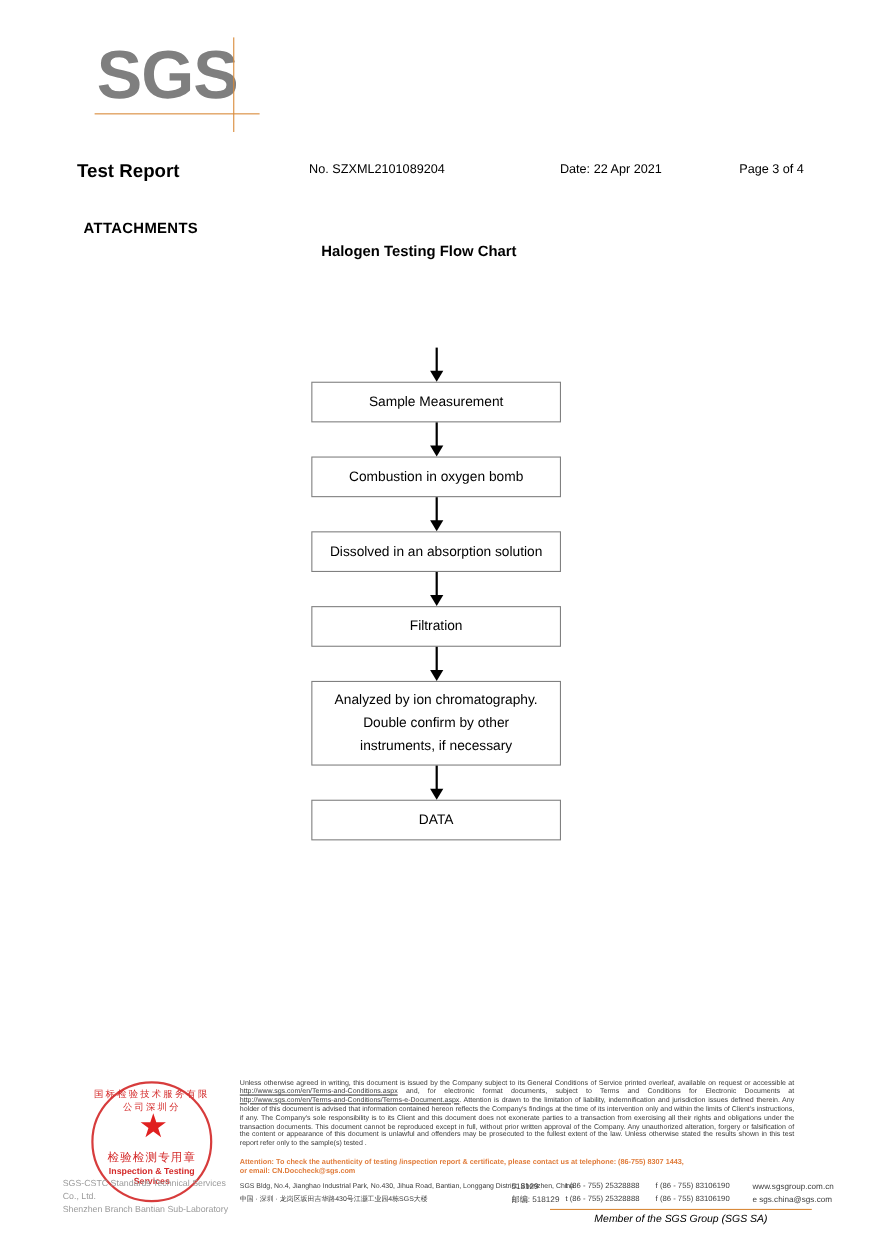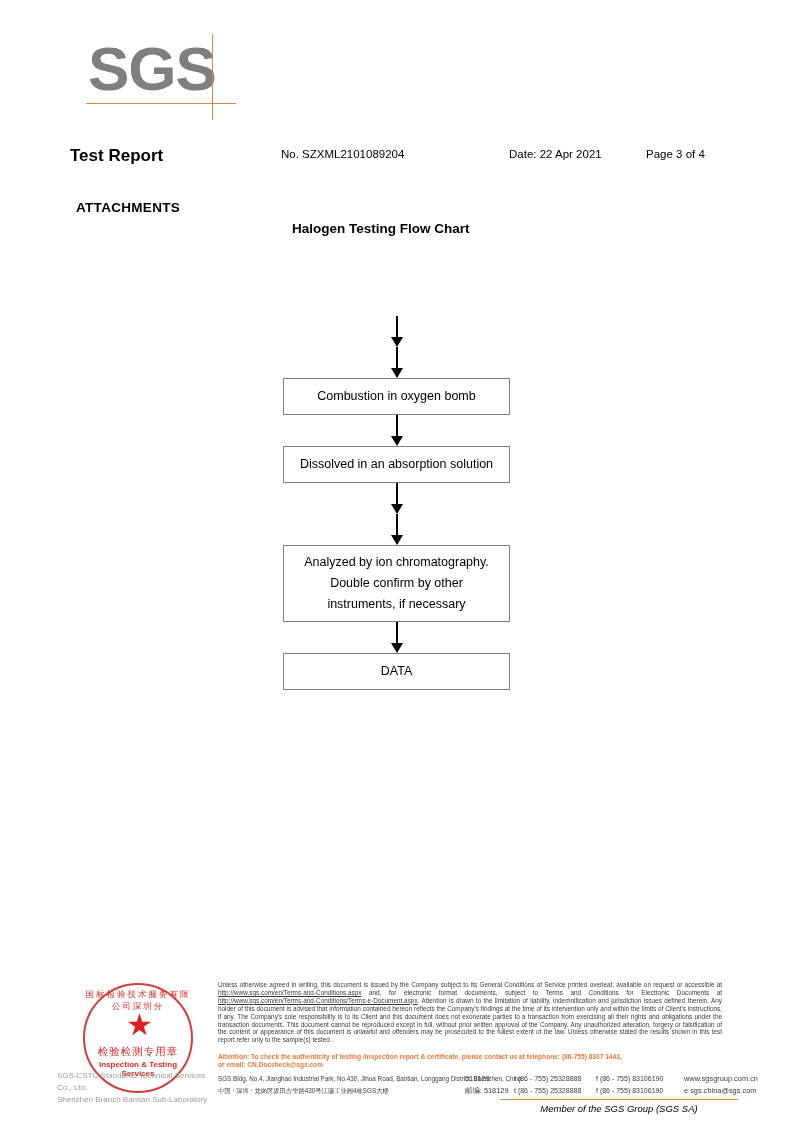--- a/index.html
+++ b/index.html
@@ -75,21 +75,21 @@
   }
   .hdr-date {
     position: absolute;
     left: 480px;
     top: 2px;
     font-size: 11.5px;
     margin-left: 29px;
   }
   .hdr-page {
     position: absolute;
-    left: 646px;
+    left: 672px;
     top: 2px;
     font-size: 11.5px;
   }
 
   .attachments {
     position: absolute;
     left: 76px;
     top: 200px;
     font-size: 13.5px;
     font-weight: bold;
@@ -303,20 +303,23 @@
 <div class="attachments">ATTACHMENTS</div>
 <div class="flow-title">Halogen Testing Flow Chart</div>
 
 <div class="flow">
 
   <div class="arrow">
       <div class="stem"></div>
       <div class="head"></div>
     </div>
 
+  <div class="node h1">
+    <span>Sample Measurement</span>
+  </div>
   <div class="arrow">
       <div class="stem"></div>
       <div class="head"></div>
     </div>
 
   <div class="node h1">
     <span>Combustion in oxygen bomb</span>
   </div>
   <div class="arrow">
       <div class="stem"></div>
@@ -324,20 +327,23 @@
     </div>
 
   <div class="node h1">
     <span>Dissolved in an absorption solution</span>
   </div>
   <div class="arrow">
       <div class="stem"></div>
       <div class="head"></div>
     </div>
 
+  <div class="node h1">
+    <span>Filtration</span>
+  </div>
   <div class="arrow">
       <div class="stem"></div>
       <div class="head"></div>
     </div>
 
   <div class="node h3">
     <span>Analyzed by ion chromatography.</span>
     <span>Double confirm by other</span>
     <span>instruments, if necessary</span>
   </div>

